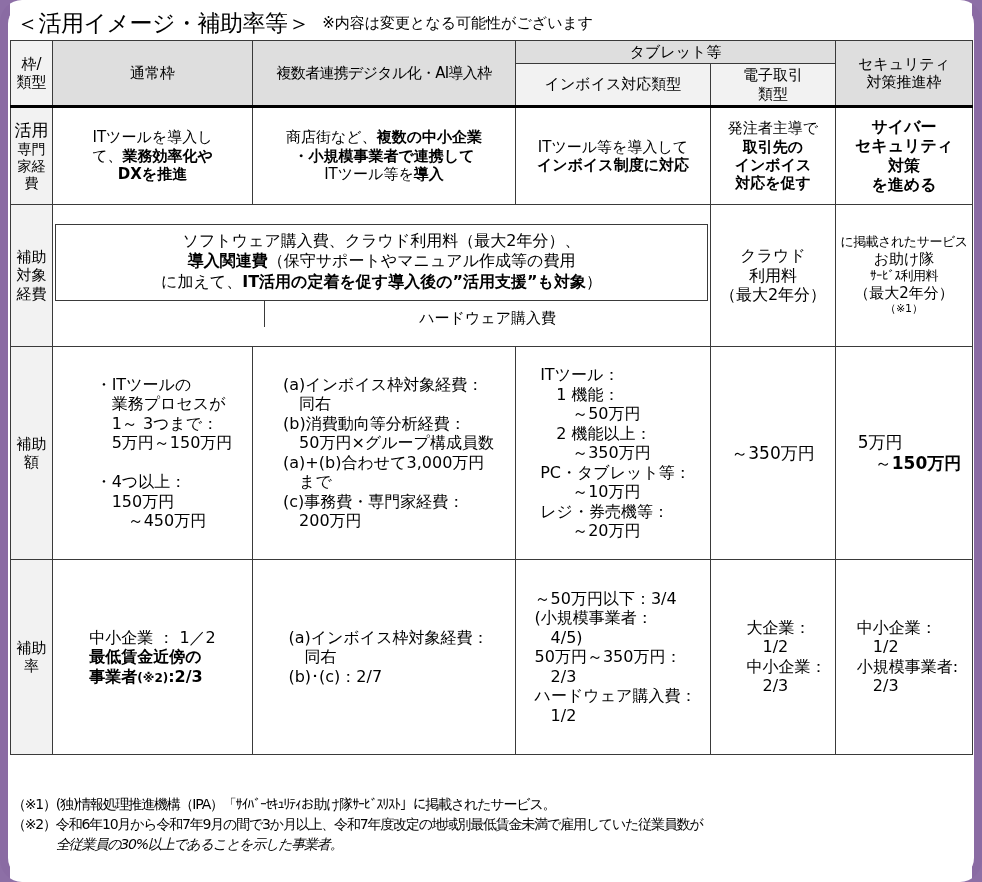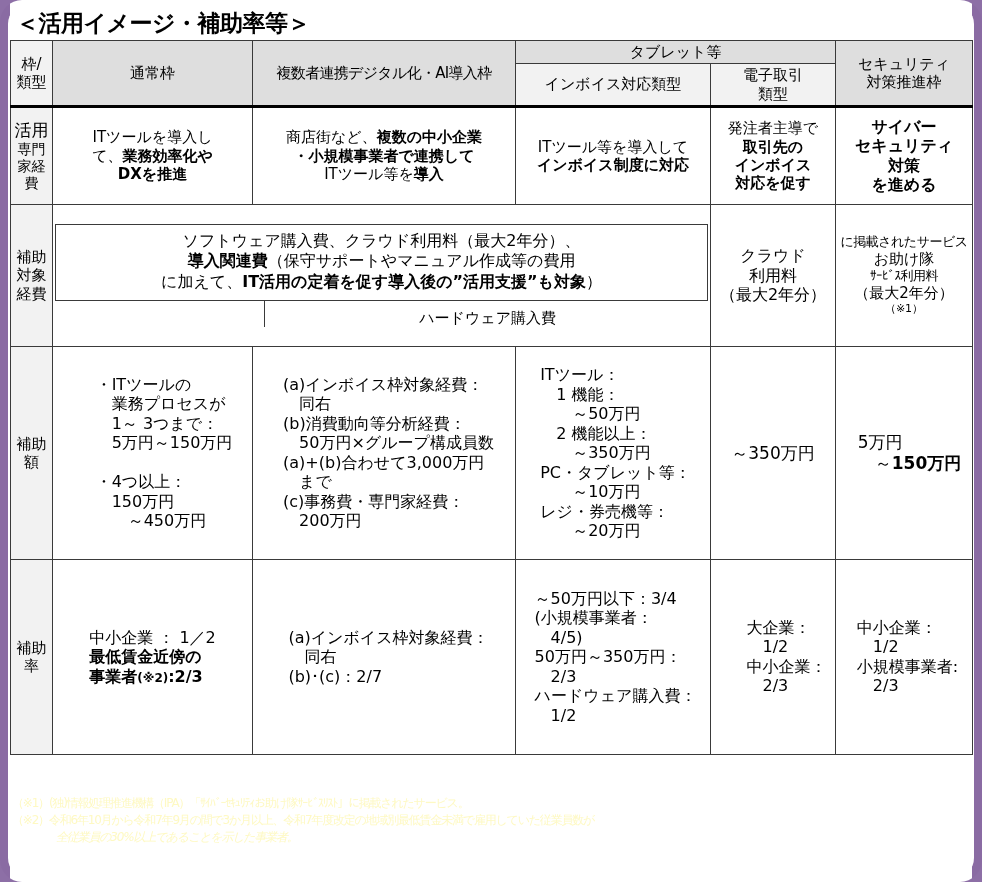--- a/index.html
+++ b/index.html
@@ -38,21 +38,21 @@
   
   .titlebar {
     position: absolute;
     left: 16px; top: 8px;
     width: 950px; height: 30px;
     display: flex;
     align-items: center;
   }
   .title-main {
     font-size: 23px;
-    font-weight: bold;
+    font-weight: normal;
     letter-spacing: -0.5px;
     color: #000;
     white-space: nowrap;
   }
   .title-note {
     font-size: 15px;
     color: #000;
     margin-left: 12px;
     white-space: nowrap;
   }
@@ -120,39 +120,40 @@
   .blk { display:block; }
   .lines { display: inline-block; text-align: left; }
   .lines-c { display: inline-block; text-align: center; }
 
   
   .notes {
     position: absolute;
     left: 10px;
     top: 795px;
     width: 962px;
-    font-size: 12px;
+    font-size: 14px;
     line-height: 1.42;
-    color: #fef9c3;
+    color: #000000;
     box-sizing: border-box;
     padding-left: 2px;
   }
   .note-row { white-space: nowrap; }
   .note-indent { padding-left: 44px; font-style: italic; }
   .cond { letter-spacing: -1.2px; }
 </style>
 </head>
 <body>
 
 <div id="page">
   <div class="frame"></div>
   <div class="inner-white"></div>
 
   <div class="titlebar">
     <span class="title-main">＜活用イメージ・補助率等＞</span>
+    <span class="title-note">※内容は変更となる可能性がございます</span>
   </div>
 
   <table class="tbl">
     <colgroup>
       <col style="width:42px">
       <col style="width:200px">
       <col style="width:263px">
       <col style="width:195px">
       <col style="width:125px">
       <col style="width:137px">

